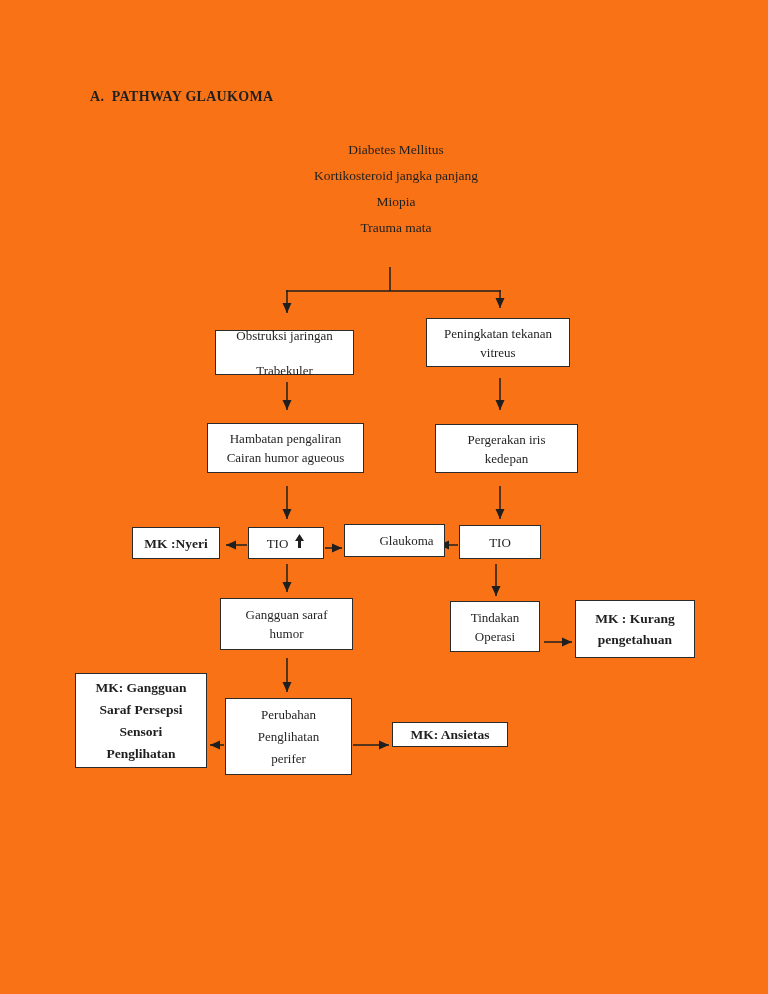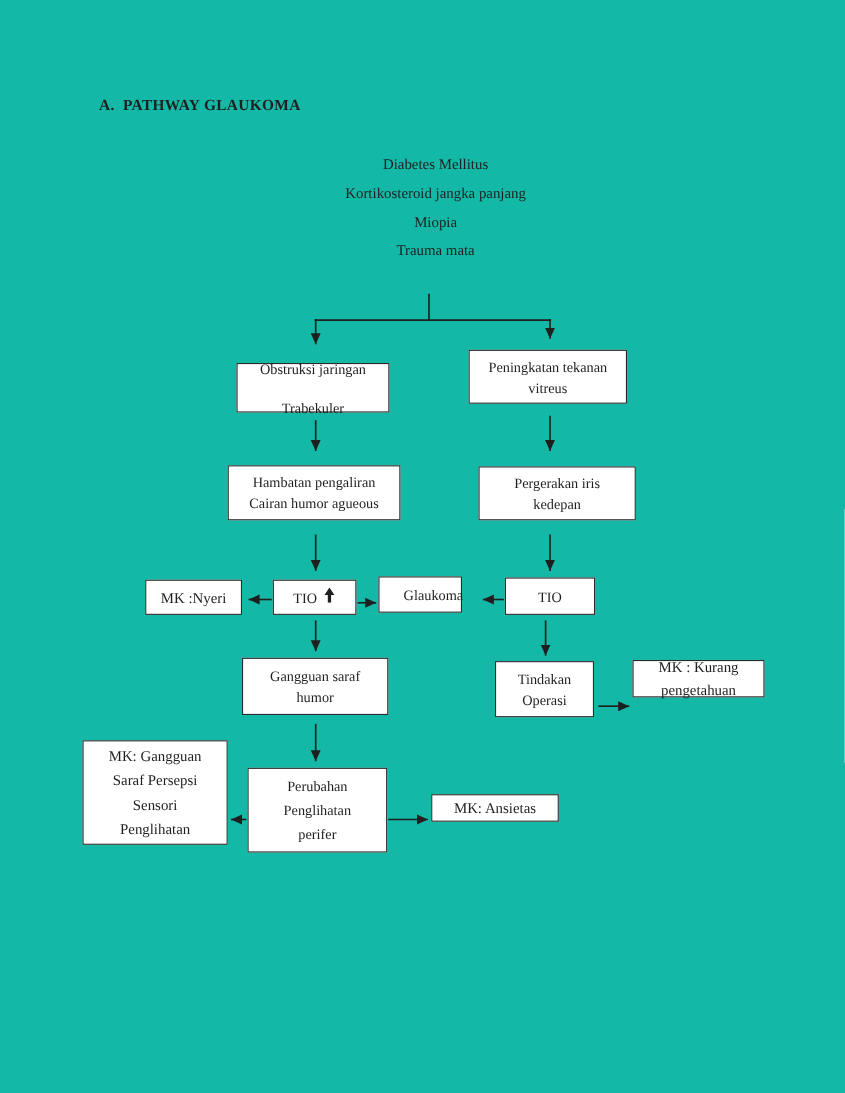--- a/index.html
+++ b/index.html
@@ -1,48 +1,48 @@
 <!DOCTYPE html>
 <html><head>
 <meta charset="utf-8">
 <style>
   html,body{margin:0;padding:0;background:#ffffff;}
   .page{
-    position:relative;width:768px;height:994px;background:#14b8a6;
+    position:relative;width:768px;height:994px;background:#f97316;
     font-family:"Liberation Serif","DejaVu Serif",serif;color:#1f1f1f;overflow:hidden;
   }
   .doc-title{
     position:absolute;left:90px;top:89px;font-size:14px;font-weight:bold;
     letter-spacing:.3px;white-space:pre;
   }
   .risk-list{
     position:absolute;left:196px;top:137px;width:400px;text-align:center;
     font-size:13.5px;line-height:26px;
   }
   .overlay{position:absolute;left:0;top:0;pointer-events:none;}
   .node{
     position:absolute;box-sizing:border-box;border:1.4px solid #2b2b2b;background:#fff;
     display:flex;flex-direction:column;align-items:center;justify-content:center;
     text-align:center;font-size:13px;line-height:19px;
   }
-  .node.bold{font-weight:normal;font-size:13.5px;}
+  .node.bold{font-weight:bold;font-size:13.5px;}
   .node .row{display:flex;align-items:center;justify-content:center;gap:6px;}
   .up-arrow{display:inline-block;margin-top:1px;}
   
   #n-obstruksi   {left:215px;top:330px;width:139px;height:45px;gap:16px;}
   #n-peningkatan {left:426px;top:318px;width:144px;height:49px;}
   #n-hambatan    {left:207px;top:423px;width:157px;height:50px;}
   #n-pergerakan  {left:435px;top:424px;width:143px;height:49px;text-align:right;}
   #n-mk-nyeri    {left:132px;top:527px;width:88px; height:32px;}
   #n-tio-kiri    {left:248px;top:527px;width:76px; height:32px;}
-  #n-glaukoma    {left:344px;top:524px;width:76px; height:33px;padding-left:24px;}
+  #n-glaukoma    {left:344px;top:524px;width:101px; height:33px;padding-left:24px;}
   #n-tio-kanan   {left:459px;top:525px;width:82px; height:34px;}
   #n-gangguan    {left:220px;top:598px;width:133px;height:52px;}
   #n-tindakan    {left:450px;top:601px;width:90px; height:51px;}
-  #n-mk-kurang   {left:575px;top:600px;width:120px;height:34px;line-height:21px;}
+  #n-mk-kurang   {left:575px;top:600px;width:120px;height:58px;line-height:21px;}
   #n-mk-persepsi {left:75px; top:673px;width:132px;height:95px;line-height:22px;}
   #n-perubahan   {left:225px;top:698px;width:127px;height:77px;line-height:22px;}
   #n-mk-ansietas {left:392px;top:722px;width:116px;height:25px;}
 </style>
 </head>
 <body>
 
 <div class="page">
 
   <div class="doc-title">A.  PATHWAY GLAUKOMA</div>

